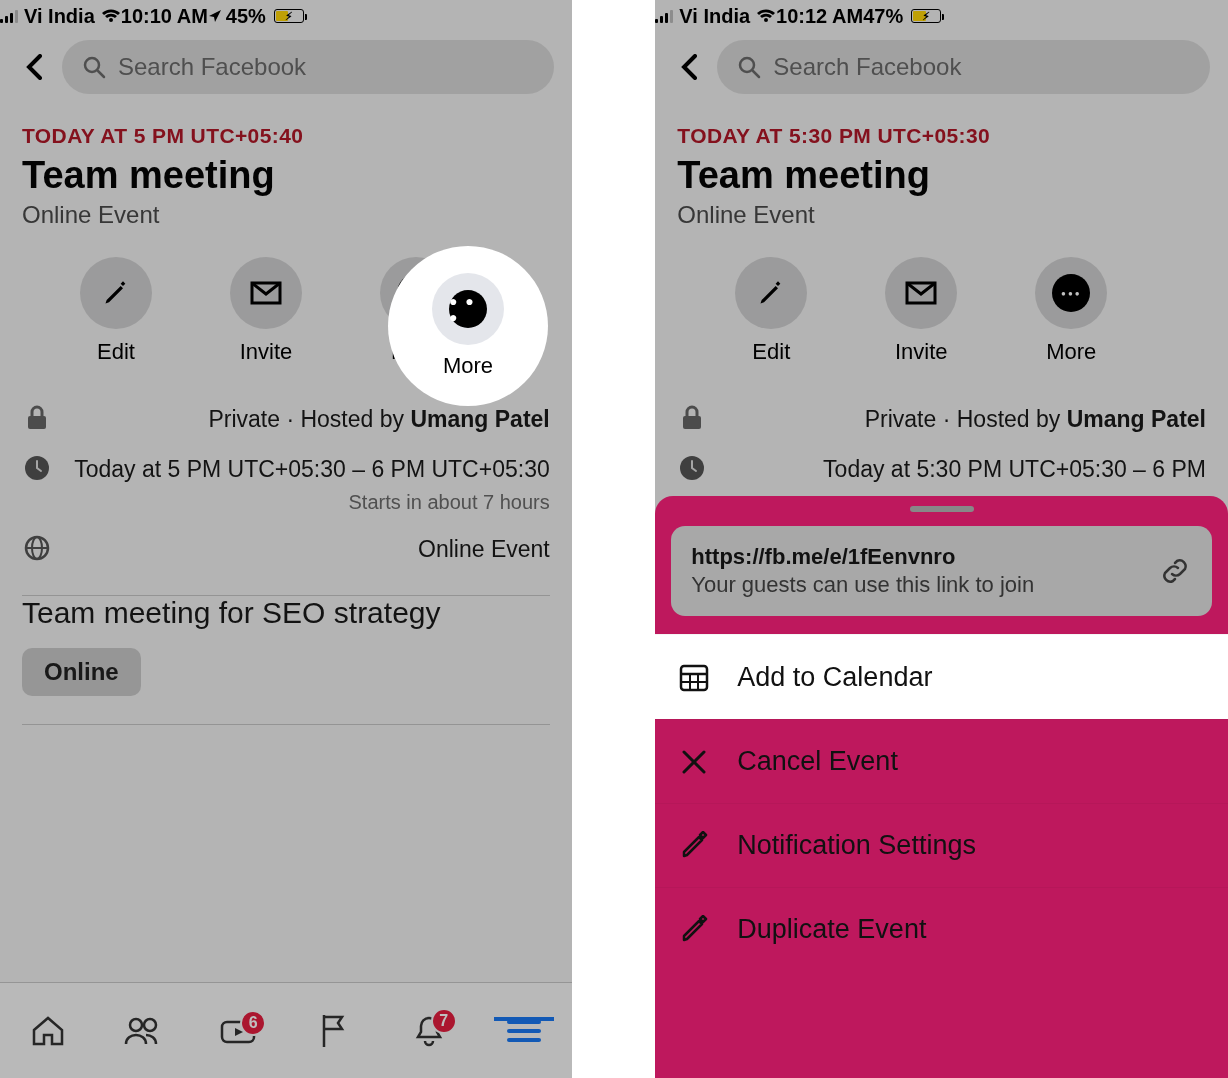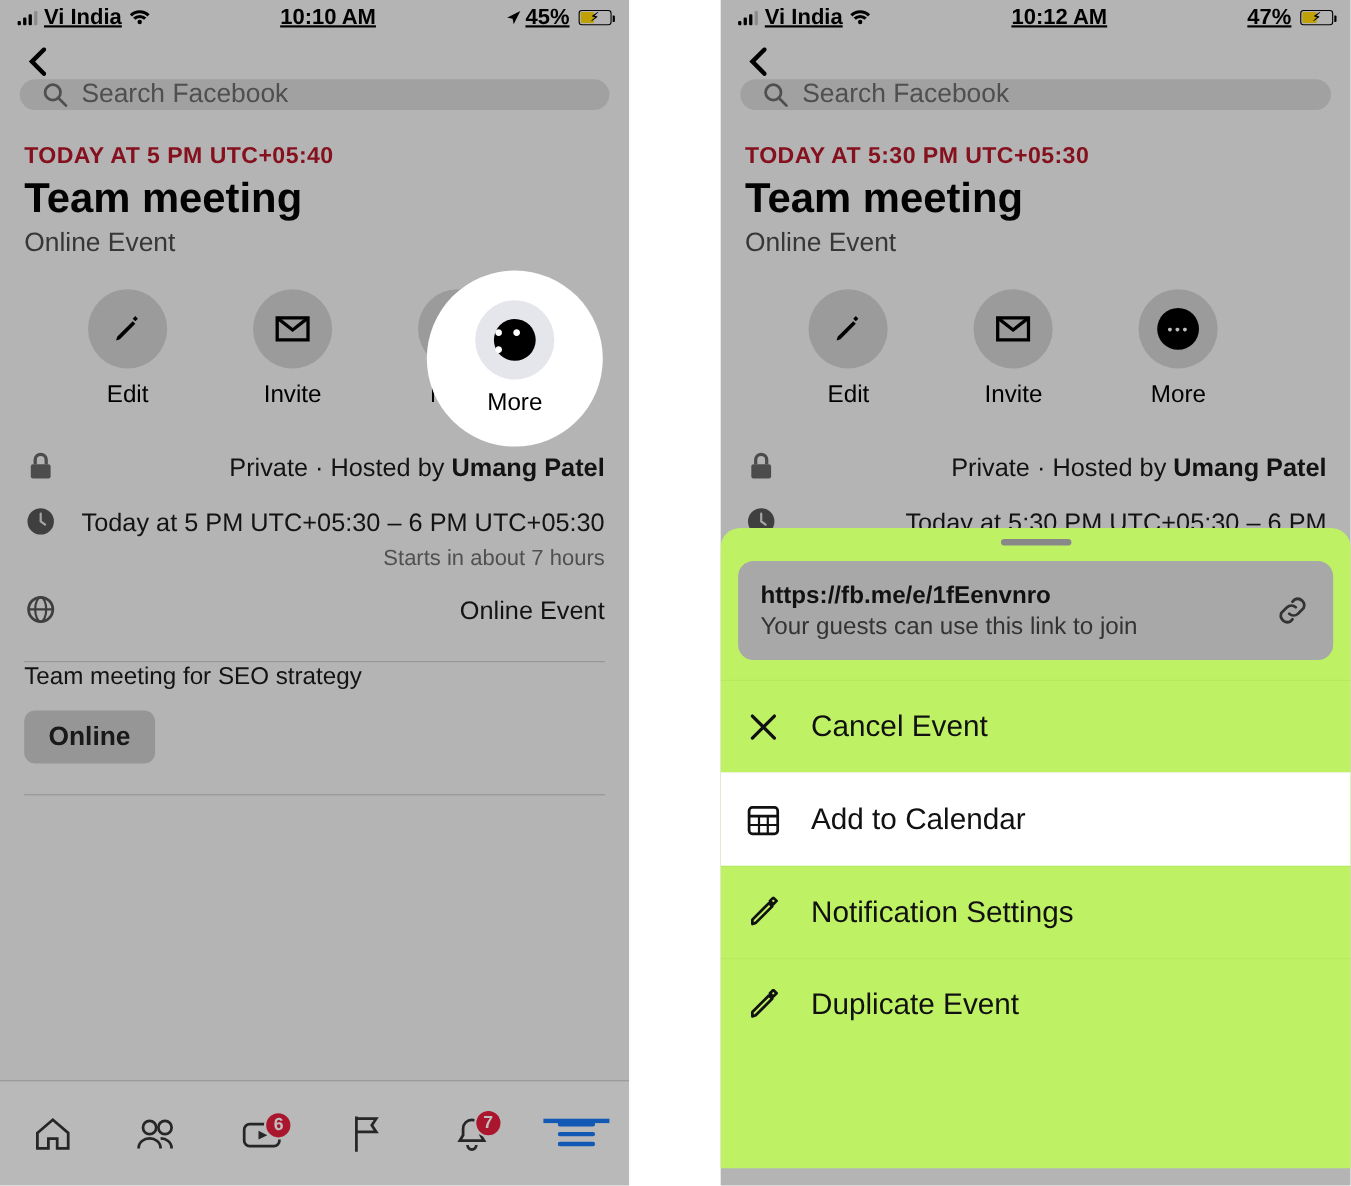--- a/index.html
+++ b/index.html
@@ -5,35 +5,35 @@
   * { box-sizing: border-box; margin: 0; padding: 0; font-family: -apple-system, Helvetica, Arial, sans-serif; }
   body { background: #fff; width: 1228px; height: 1078px; display: flex; position: relative; }
   .phone { width: 593px; height: 1078px; position: relative; overflow: hidden; background: #f0f0f0; }
   .phone.left { border-right: 1px solid #fff; }
   .phone.right { margin-left: 42px; }
   .gap { width: 42px; background: #fff; }
   
   .dim { position: absolute; inset: 0; background: rgba(0,0,0,0.25); z-index: 40; }
   
   
-  .status { height: 32px; display: flex; align-items: center; justify-content: space-between; padding: 0 16px; font-size: 20px; font-weight: 600; color: #000; text-decoration: underline; }
+  .status { height: 32px; display: flex; align-items: center; padding: 0 0; font-size: 20px; font-weight: 600; color: #000; }
   .status .sleft { display: flex; align-items: center; gap: 6px; }
   .status .sright { display: flex; align-items: center; gap: 4px; }
   .sigbars { display: inline-flex; align-items: flex-end; gap: 2px; height: 14px; }
   .sigbars span { width: 3px; background: #000; border-radius: 1px; }
   .sigbars span:nth-child(1){height:4px;} .sigbars span:nth-child(2){height:7px;}
   .sigbars span:nth-child(3){height:10px;} .sigbars span:nth-child(4){height:13px;background:#bbb;}
   .wifi { font-size: 18px; }
   .battery { width: 30px; height: 14px; border: 1.5px solid #000; border-radius: 3px; position: relative; margin-left: 4px;}
   .battery::after { content:''; position:absolute; right:-4px; top:4px; width:2px; height:6px; background:#000; border-radius:0 1px 1px 0;}
   .battery .fill { position:absolute; left:1px; top:1px; bottom:1px; width:45%; background:#ffd60a; border-radius:1px;}
   .bolt { position:absolute; left:50%; top:50%; transform:translate(-50%,-50%); font-size:11px;}
   
   
-  .header { display:flex; padding:8px 18px 14px;flex-direction:column; }
+  .header { display:flex; align-items:center; gap:12px; padding:8px 18px 14px; }
   .back { width:32px; height:32px; display:flex; align-items:center; justify-content:center; }
   .search { flex:1; height:54px; background:#d7d7d7; border-radius:27px; display:flex; align-items:center; padding:0 20px; color:#6a6a6a; font-size:24px; gap:12px;}
   
   
   .evtpad { padding: 16px 22px 0; }
   .datetext { color:#b11727; font-weight:700; font-size:21px; letter-spacing:.4px; }
   .title { font-size:38px; font-weight:800; color:#050505; margin-top:6px; }
   .subtype { font-size:24px; color:#4a4a4a; margin-top:4px; }
   
   .actions { display:flex; gap:78px; margin-top:28px; padding-left:58px;}
@@ -44,37 +44,37 @@
   .meta { margin-top:30px; }
   .metarow { display:flex; gap:20px; padding:10px 0; color:#1a1a1a; font-size:23px;text-align:right;}
   .metaicon { width:30px; display:flex; justify-content:center; color:#555; font-size:24px;}
   .metatxt { flex:1; line-height:1.3; }
   .metatxt b { font-weight:700; }
   .sub { color:#6b6b6b; font-size:20px; margin-top:4px;}
   
   .divider { border-top:1px solid #c6c6c6; margin:20px 0 0;}
   
   .sect-title { font-size:27px; font-weight:800; margin:24px 0 10px;}
-  .body { font-size:22px; color:#1a1a1a; }
+  .body { font-size:30px; color:#1a1a1a; }
   .chip { display:inline-block; margin-top:18px; padding:10px 22px; border-radius:10px; background:#c9c9c9; font-size:24px; font-weight:600; color:#222;}
   
   
   .tabbar { position:absolute; left:0; right:0; bottom:0; height:96px; background:#f7f7f7; border-top:1px solid #c7c7c7; display:flex; align-items:center; justify-content:space-around;}
   .tab { position:relative; font-size:32px; color:#333; width:60px; display:flex; align-items:center; justify-content:center;}
   .badge { position:absolute; top:-6px; right:2px; background:#e41e3f; color:#fff; font-size:16px; font-weight:700; min-width:26px; height:26px; border-radius:13px; display:flex; align-items:center; justify-content:center; padding:0 5px; border:2px solid #f7f7f7;}
   .activebar { position:absolute; top:-1px; left:0; right:0; height:4px; background:#1877f2;}
   
   
   .highlight-more { position:absolute; z-index:50; width:160px; height:160px; border-radius:50%; background:#fff; left:388px; top:246px; display:flex; flex-direction:column; align-items:center; justify-content:center; gap:8px;}
   .highlight-more .circ { width:72px; height:72px; border-radius:50%; background:#e4e6eb; display:flex; align-items:center; justify-content:center;}
   .highlight-more .circ span { width:38px; height:38px; border-radius:50%; background:#000; display:flex; align-items:center; justify-content:center; color:#fff; font-size:14px; letter-spacing:2px;}
   .highlight-more .albl {font-size:22px;font-weight:500;color:#000;}
   
   
-  .sheet { position:absolute; left:0; right:0; bottom:16px; background:#bef264; border-radius:18px 18px 0 0; z-index:50; overflow:hidden;}
+  .sheet { position:absolute; left:0; right:0; bottom:0; background:#be185d; border-radius:18px 18px 0 0; z-index:50; overflow:hidden;}
   .sheet .handle { width:64px; height:6px; background:#888; border-radius:3px; margin:10px auto 14px;}
   .link-card { margin:12px 16px 18px; background:#a8a8a8; border-radius:14px; padding:18px 20px; display:flex; align-items:center;}
   .link-card .lt { flex:1; }
   .link-card .url { font-size:22px; font-weight:700; color:#111;}
   .link-card .note { font-size:22px; color:#333; margin-top:2px;}
   .sheet-item { display:flex; align-items:center; gap:26px; padding:26px 22px; font-size:27px; color:#111; font-weight:500; border-top:1px solid rgba(0,0,0,0.04);}
   .sheet-item.white { background:#fff; }
   .sheet-icon { width:34px; display:flex; justify-content:center; font-size:30px;}
   
   svg { display:block; }
@@ -358,50 +358,50 @@
       <div class="lt">
         <div class="url">https://fb.me/e/1fEenvnro</div>
         <div class="note">Your guests can use this link to join</div>
       </div>
       <div>
           <svg width="34" height="34" viewBox="0 0 34 34">
             <path d="M14 20a6 6 0 008 0l5-5a6 6 0 00-8-8l-2 2M20 14a6 6 0 00-8 0l-5 5a6 6 0 008 8l2-2" stroke="#333" stroke-width="2.5" fill="none" stroke-linecap="round"></path>
           </svg>
         </div>
     </div>
-    <div class="sheet-item">
-      <div class="sheet-icon">
-          <svg width="28" height="28" viewBox="0 0 28 28">
-            <path d="M4 4l20 20M24 4L4 24" stroke="#111" stroke-width="3" stroke-linecap="round"></path>
-          </svg>
-        </div>
-      <span>Cancel Event</span>
-    </div>
     <div class="sheet-item white">
       <div class="sheet-icon">
           <svg width="32" height="32" viewBox="0 0 32 32">
             <rect x="3" y="5" width="26" height="24" rx="3" stroke="#111" stroke-width="2.5" fill="none"></rect>
             <line x1="3" y1="13" x2="29" y2="13" stroke="#111" stroke-width="2.5"></line>
             <line x1="12" y1="13" x2="12" y2="29" stroke="#111" stroke-width="2"></line>
             <line x1="20" y1="13" x2="20" y2="29" stroke="#111" stroke-width="2"></line>
             <line x1="3" y1="21" x2="29" y2="21" stroke="#111" stroke-width="2"></line>
           </svg>
         </div>
       <span>Add to Calendar</span>
     </div>
     <div class="sheet-item">
       <div class="sheet-icon">
-          <svg width="30" height="30" viewBox="0 0 30 30">
-            <path d="M5 25l3-1L23 9l-3-3L5 21l0 4zM21 4l3-3 3 3-3 3z" stroke="#111" stroke-width="2.5" fill="none" stroke-linejoin="round"></path>
-          </svg>
-        </div>
-      <span>Notification Settings</span>
+          <svg width="28" height="28" viewBox="0 0 28 28">
+            <path d="M4 4l20 20M24 4L4 24" stroke="#111" stroke-width="3" stroke-linecap="round"></path>
+          </svg>
+        </div>
+      <span>Cancel Event</span>
     </div>
     <div class="sheet-item">
       <div class="sheet-icon">
           <svg width="30" height="30" viewBox="0 0 30 30">
             <path d="M5 25l3-1L23 9l-3-3L5 21l0 4zM21 4l3-3 3 3-3 3z" stroke="#111" stroke-width="2.5" fill="none" stroke-linejoin="round"></path>
           </svg>
         </div>
+      <span>Notification Settings</span>
+    </div>
+    <div class="sheet-item">
+      <div class="sheet-icon">
+          <svg width="30" height="30" viewBox="0 0 30 30">
+            <path d="M5 25l3-1L23 9l-3-3L5 21l0 4zM21 4l3-3 3 3-3 3z" stroke="#111" stroke-width="2.5" fill="none" stroke-linejoin="round"></path>
+          </svg>
+        </div>
       <span>Duplicate Event</span>
     </div>
   </div>
 </div>
 
 </body></html>

